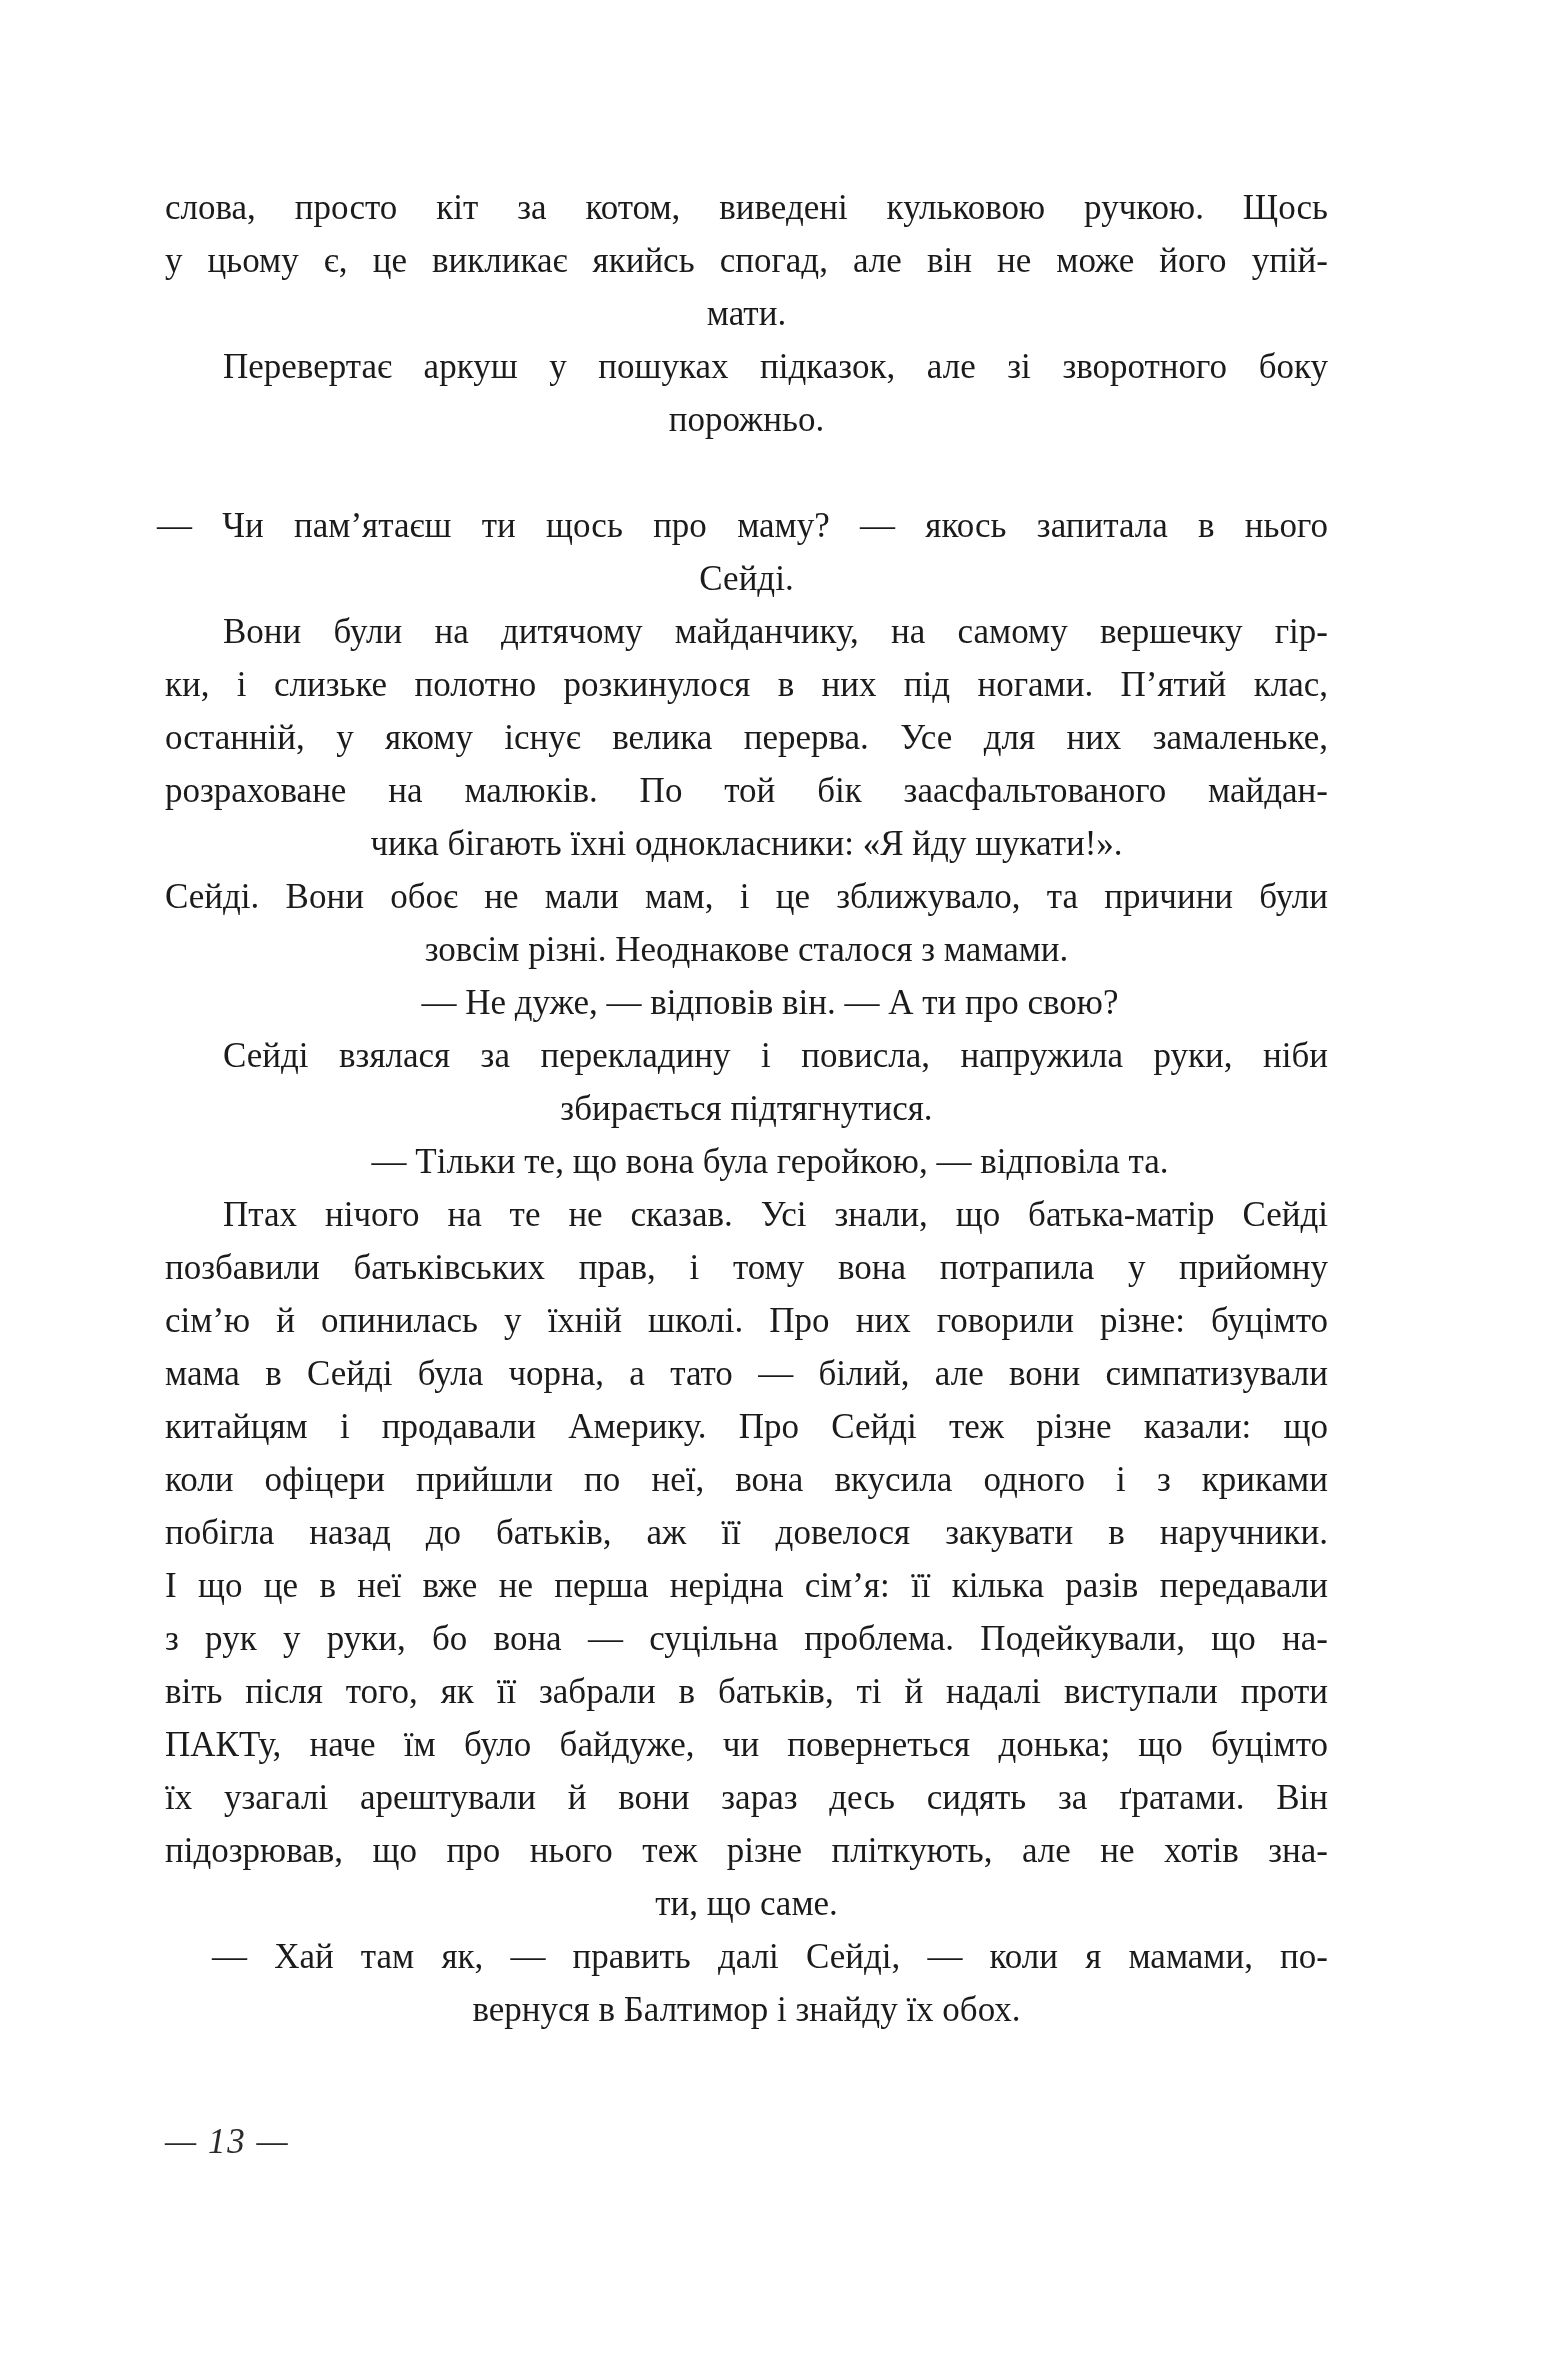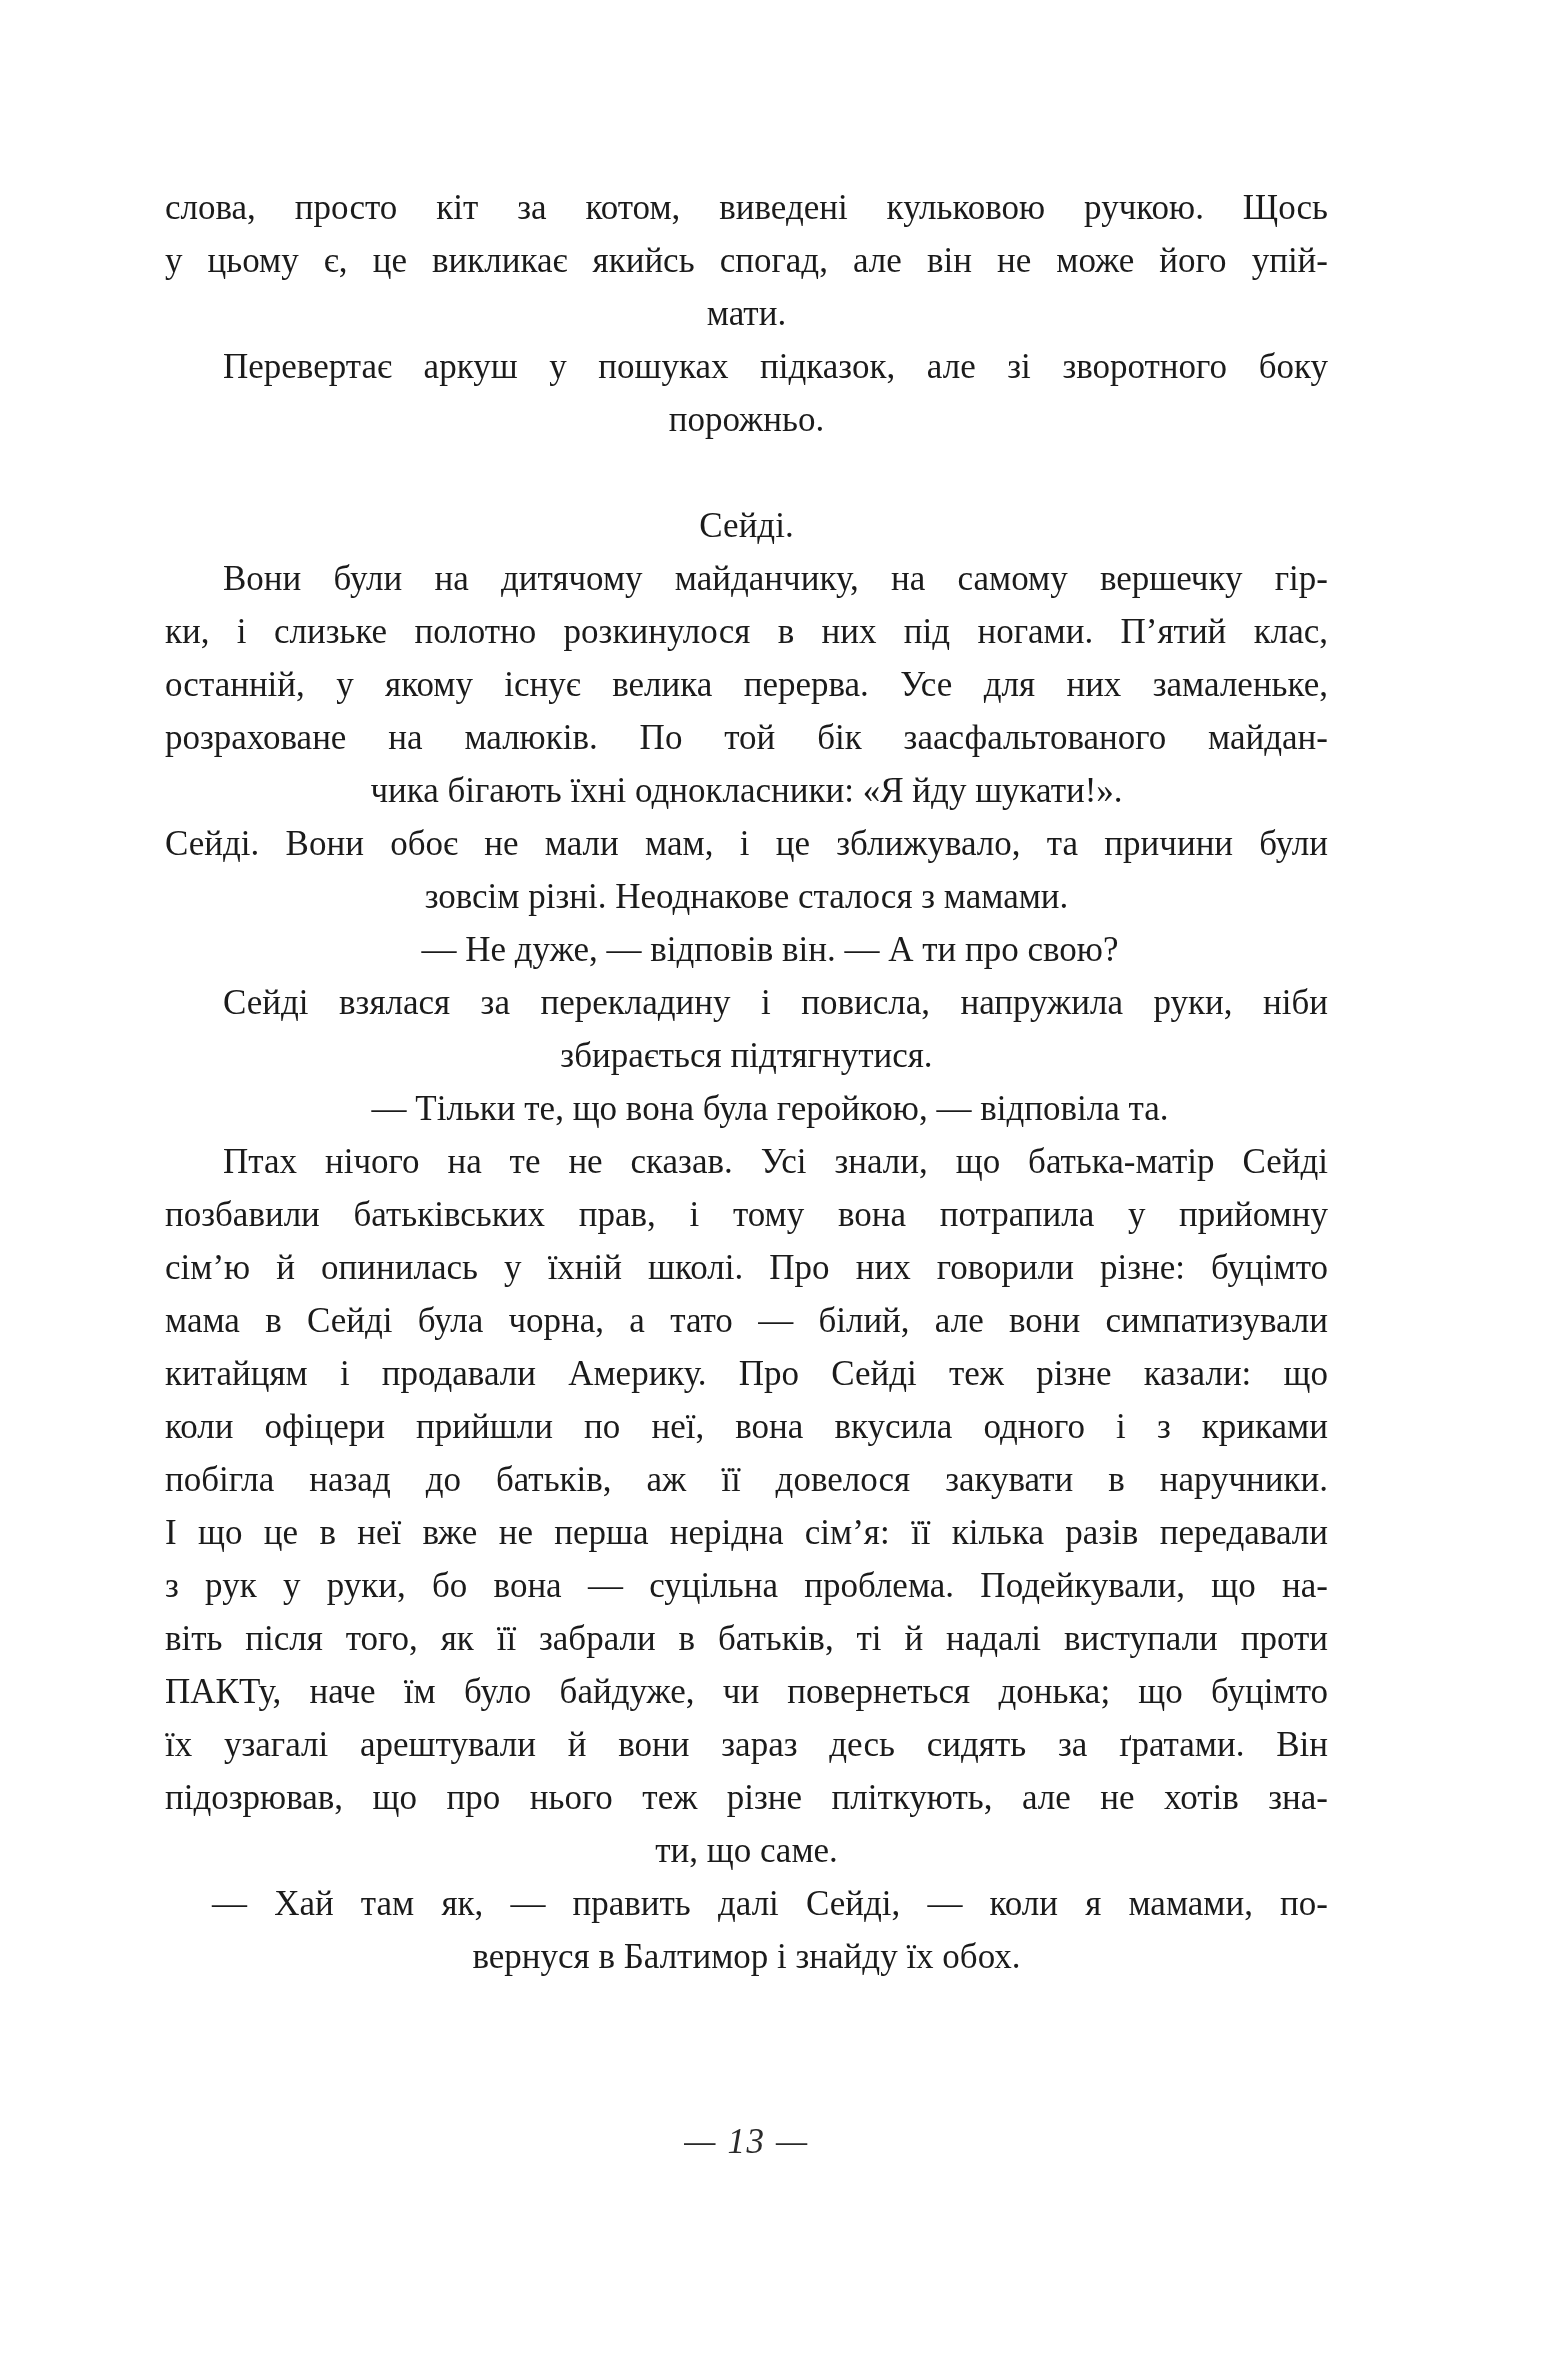--- a/index.html
+++ b/index.html
@@ -54,39 +54,39 @@
     margin-left: -8px;
   }
   .line.blank {
     height: 53px;
   }
   .page-number {
     position: absolute;
     left: 165px;
     width: 1163px;
     top: 2118px;
-    text-align: center;
     font-size: 35px;
     line-height: 48px;
     font-style: italic;
     color: #2a2a2a;
     letter-spacing: 1.6px;
   }
 </style>
 </head>
 <body>
 
 <div class="page">
   <div class="text-block">
     <span class="line j">слова, просто кіт за котом, виведені кульковою ручкою. Щось</span>
     <span class="line j">у цьому є, це викликає якийсь спогад, але він не може його упій-</span>
     <span class="line l">мати.</span>
     <span class="line j indent">Перевертає аркуш у пошуках підказок, але зі зворотного боку</span>
     <span class="line l">порожньо.</span>
     <span class="line blank"></span>
+    <span class="line j hang">— Чи пам’ятаєш ти щось про маму? — якось запитала в нього</span>
     <span class="line l">Сейді.</span>
     <span class="line j indent">Вони були на дитячому майданчику, на самому вершечку гір-</span>
     <span class="line j">ки, і слизьке полотно розкинулося в них під ногами. П’ятий клас,</span>
     <span class="line j">останній, у якому існує велика перерва. Усе для них замаленьке,</span>
     <span class="line j">розраховане на малюків. По той бік заасфальтованого майдан-</span>
     <span class="line l">чика бігають їхні однокласники: «Я йду шукати!».</span>
     <span class="line j">Сейді. Вони обоє не мали мам, і це зближувало, та причини були</span>
     <span class="line l">зовсім різні. Неоднакове сталося з мамами.</span>
     <span class="line l dash-indent">— Не дуже, — відповів він. — А ти про свою?</span>
     <span class="line j indent">Сейді взялася за перекладину і повисла, напружила руки, ніби</span>

